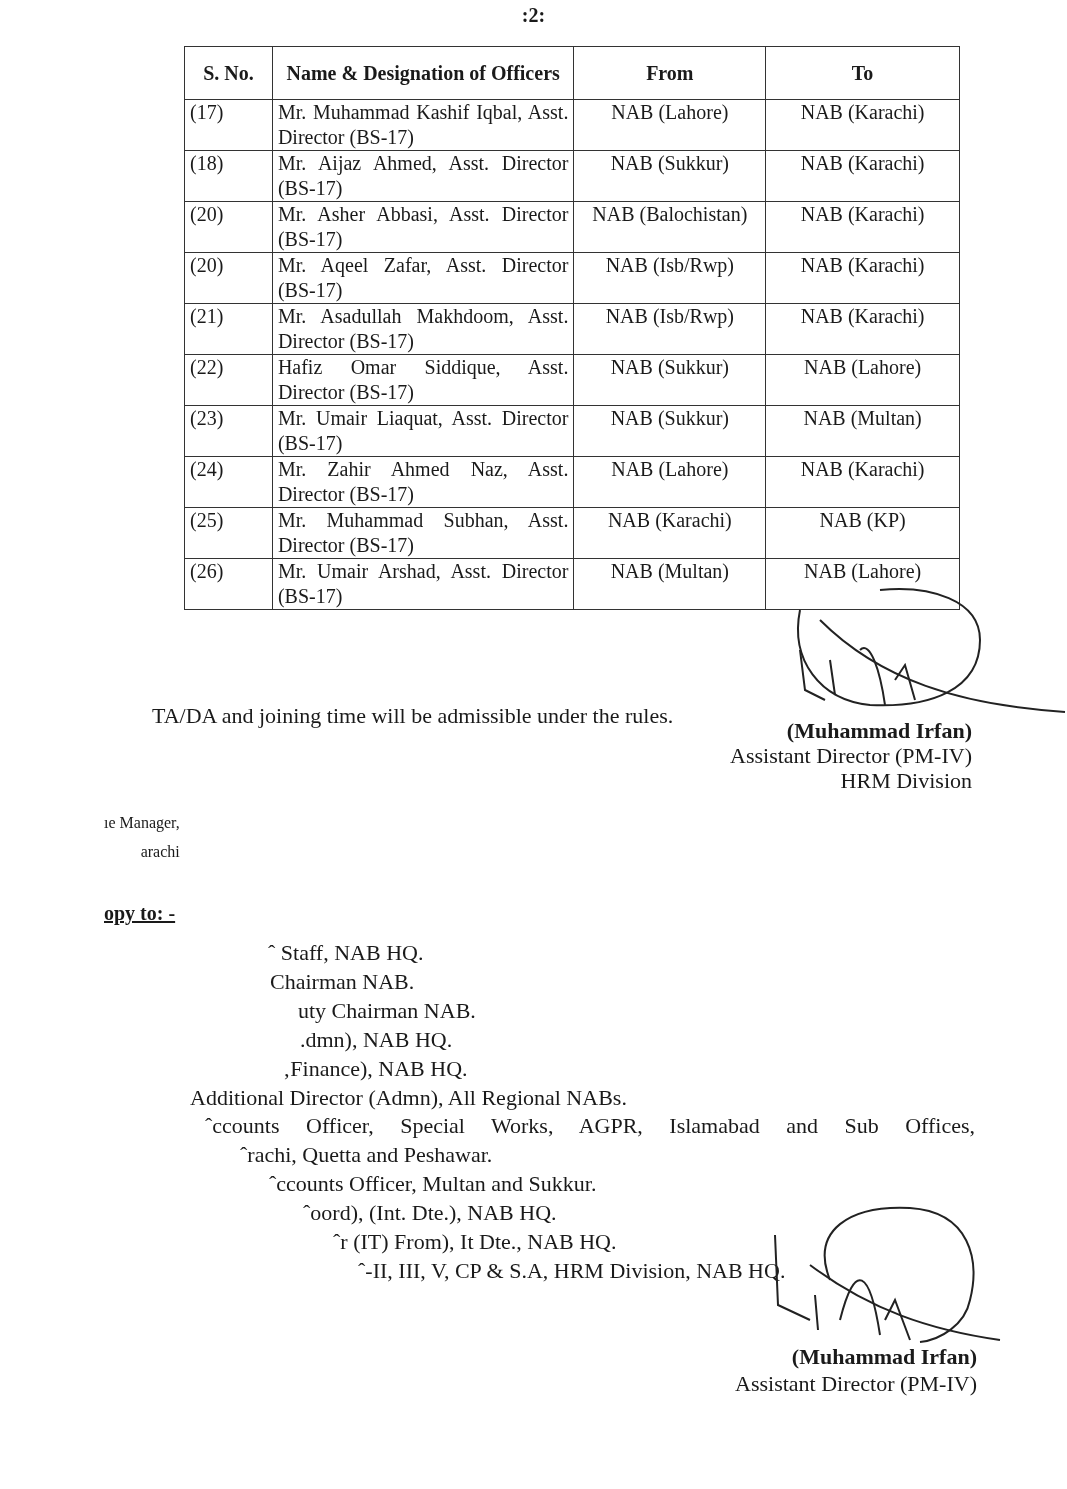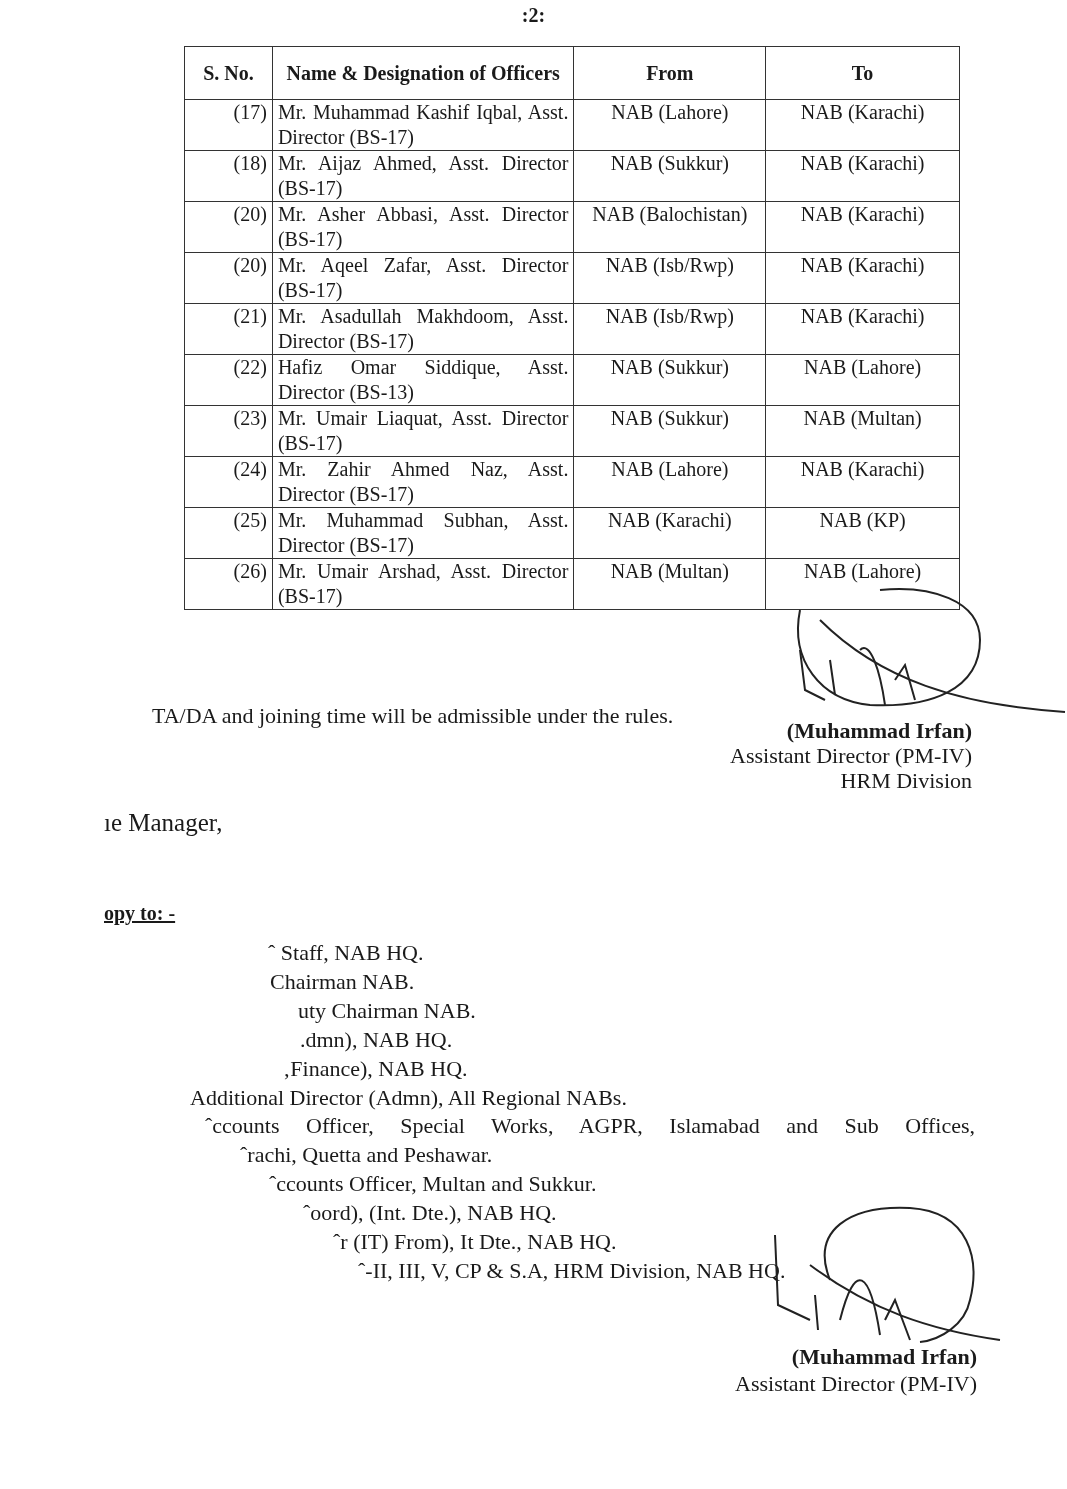--- a/index.html
+++ b/index.html
@@ -7,29 +7,29 @@
     width: 1067px; height: 1489px; background: #ffffff; position: relative; overflow: hidden;
     font-family: "Liberation Serif", "DejaVu Serif", serif; color: #1a1a1a;
   }
   .page-num { position: absolute; top: 4px; left: 0; width: 1067px; text-align: center; font-size: 20px; font-weight: bold; }
   table.transfer {
     position: absolute; left: 184px; top: 46px; width: 776px; border-collapse: collapse; font-size: 20px; line-height: 25px; padding-left: 48px;
   }
   table.transfer th, table.transfer td { border: 1.5px solid #333; vertical-align: top; padding: 0 5px; }
   table.transfer th { font-weight: bold; text-align: center; vertical-align: middle; height: 52px; line-height: 24px; }
   col.c-sno { width: 88px; } col.c-name { width: 302px; } col.c-from { width: 192px; } col.c-to { width: 194px; }
-  td.sno { text-align: right; padding-top: 12px; margin-left: 45px; }
+  td.sno { text-align: left; padding-top: 12px; margin-left: 45px; }
   td.name { text-align: justify; padding-top: 12px; line-height: 25px; }
   td.from { text-align: center; padding-top: 10px; }
   td.to { text-align: center; padding-top: 4px; }
   tr.row td { height: 49px; }
   .para { position: absolute; left: 152px; top: 660px; font-size: 22px; margin-top: 43px; }
   .sig1 { position: absolute; right: 95px; top: 718px; text-align: right; font-size: 22px; line-height: 25px; }
   .sig-name { font-weight: bold; }
-  .addr { position: absolute; left: 104px; top: 808px; font-size: 25px; line-height: 29px; text-align: right; }
+  .addr { position: absolute; left: 104px; top: 808px; font-size: 16px; line-height: 29px; text-align: right; }
   .copyto { position: absolute; left: 104px; top: 902px; font-size: 20px; font-weight: bold; text-decoration: underline; }
   .cc { position: absolute; left: 0; top: 938px; width: 1067px; font-size: 22px; line-height: 29px; }
   .cc div { position: absolute; white-space: nowrap; text-align: right; }
   .sig2 { position: absolute; right: 90px; top: 1343px; text-align: right; font-size: 22px; line-height: 27px; }
   svg.sigmark { position: absolute; pointer-events: none; }
 </style>
 </head>
 <body>
 
 <div class="page-num">:2:</div>
@@ -75,21 +75,21 @@
         <td class="to">NAB (Karachi)</td>
       </tr>
       <tr class="row">
         <td class="sno">(21)</td>
         <td class="name">Mr. Asadullah Makhdoom, Asst. Director (BS-17)</td>
         <td class="from">NAB (Isb/Rwp)</td>
         <td class="to">NAB (Karachi)</td>
       </tr>
       <tr class="row">
         <td class="sno">(22)</td>
-        <td class="name">Hafiz Omar Siddique, Asst. Director (BS-13)</td>
+        <td class="name">Hafiz Omar Siddique, Asst. Director (BS-17)</td>
         <td class="from">NAB (Sukkur)</td>
         <td class="to">NAB (Lahore)</td>
       </tr>
       <tr class="row">
         <td class="sno">(23)</td>
         <td class="name">Mr. Umair Liaquat, Asst. Director (BS-17)</td>
         <td class="from">NAB (Sukkur)</td>
         <td class="to">NAB (Multan)</td>
       </tr>
       <tr class="row">
@@ -122,20 +122,21 @@
 </div>
 
 <svg class="sigmark" style="left:780px;top:580px" width="290" height="150" viewBox="0 0 290 150">
   <path d="M20 30 C 10 80, 40 120, 90 125 C 150 128, 200 110, 200 60 C 200 20, 150 5, 100 10" fill="none" stroke="#222" stroke-width="2"></path>
   <path d="M20 70 L 25 110 L 45 120 M 50 80 L 55 115 M 80 70 C 90 60, 100 90, 105 125 M 115 100 L 125 85 L 135 120" fill="none" stroke="#222" stroke-width="2"></path>
   <path d="M40 40 C 100 100, 180 125, 285 132" fill="none" stroke="#222" stroke-width="2"></path>
 </svg>
 
 <div class="addr">
   <div>ıe Manager,</div>
+  <div>arachi</div>
 </div>
 
 <div class="copyto">opy to: -</div>
 
 <div class="cc">
   <div style="left:268px;top:0px">ˆ Staff, NAB HQ.</div>
   <div style="left:270px;top:29px">Chairman NAB.</div>
   <div style="left:298px;top:58px">uty Chairman NAB.</div>
   <div style="left:300px;top:87px">.dmn), NAB HQ.</div>
   <div style="left:283px;top:116px">‚Finance), NAB HQ.</div>

